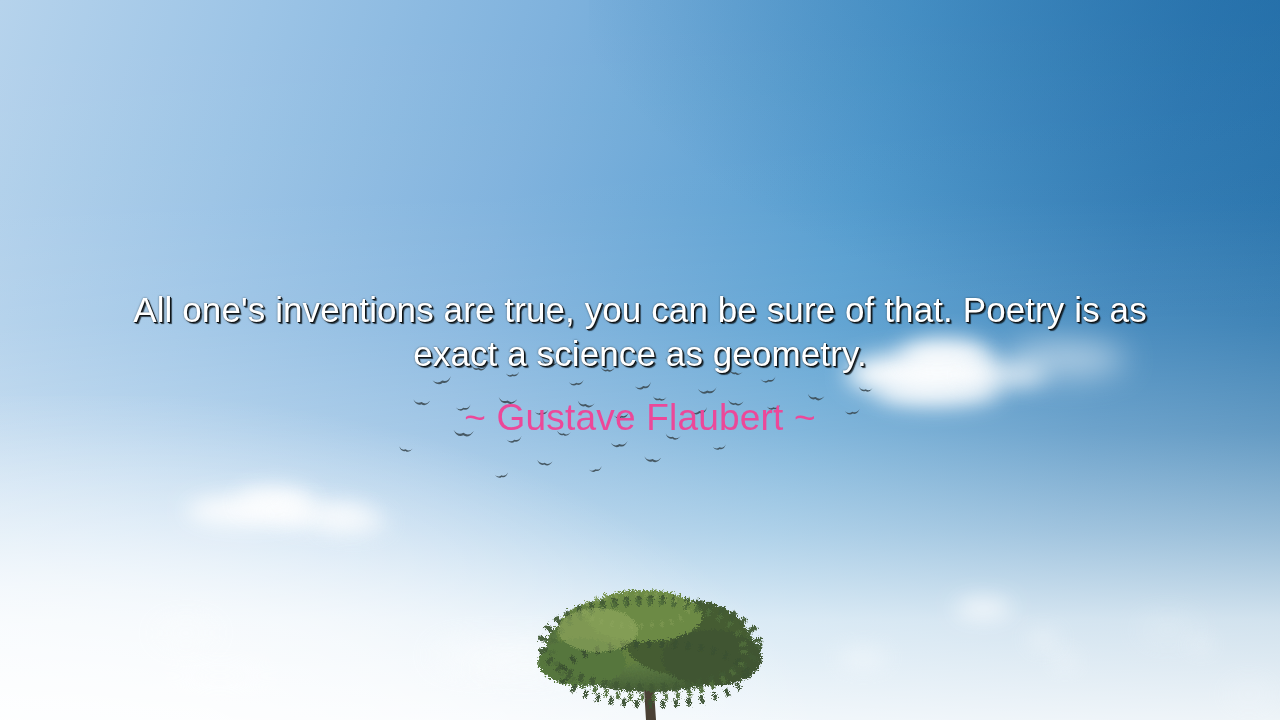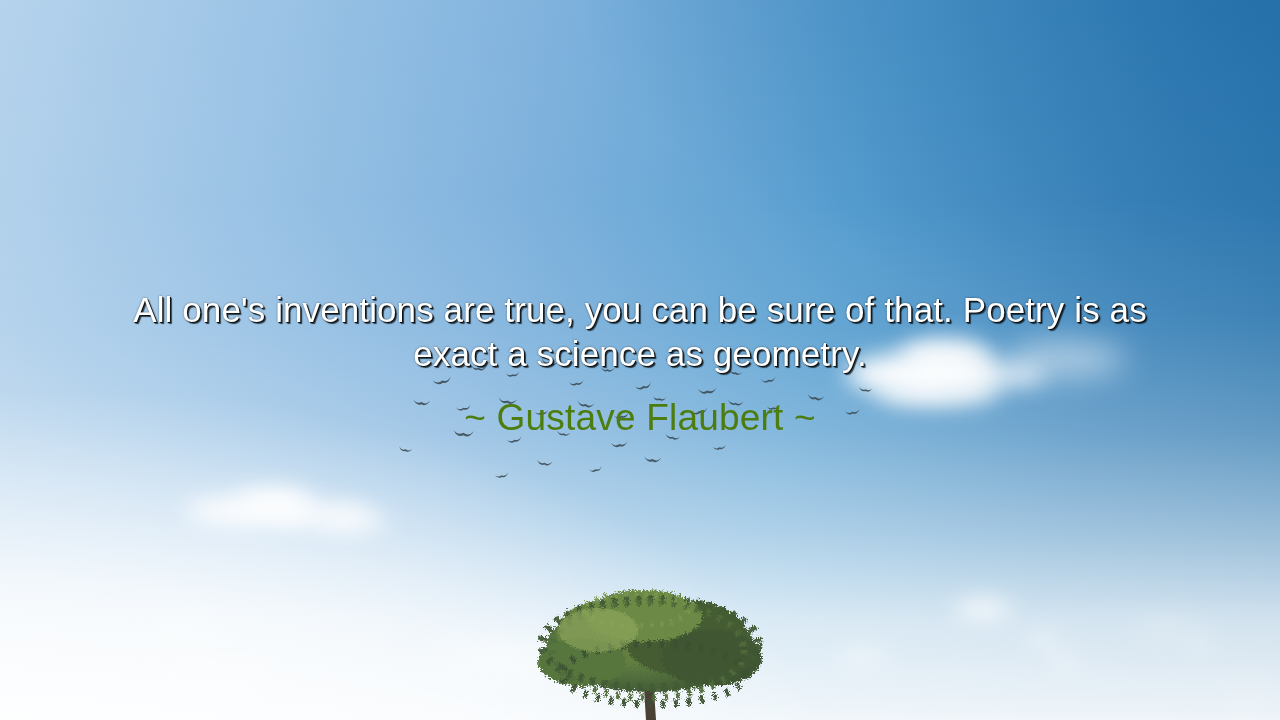--- a/index.html
+++ b/index.html
@@ -108,21 +108,21 @@
     text-shadow:
        1px 1px 0 #0e1316,
        2px 2px 1px rgba(10,16,20,0.75),
        0 0 2px rgba(10,16,20,0.55);
   }
   #attribution {
     margin: 20px auto 0 auto;
     width: 1100px;
     font-size: 37px;
     line-height: 44px;
-    color: #4d7c0f;
+    color: #ec4899;
     letter-spacing: 0.2px;
   }
 </style>
 </head>
 <body>
 
 <div id="stage">
 
   <div class="sky-base"></div>
   <div class="sky-deep-right"></div>

